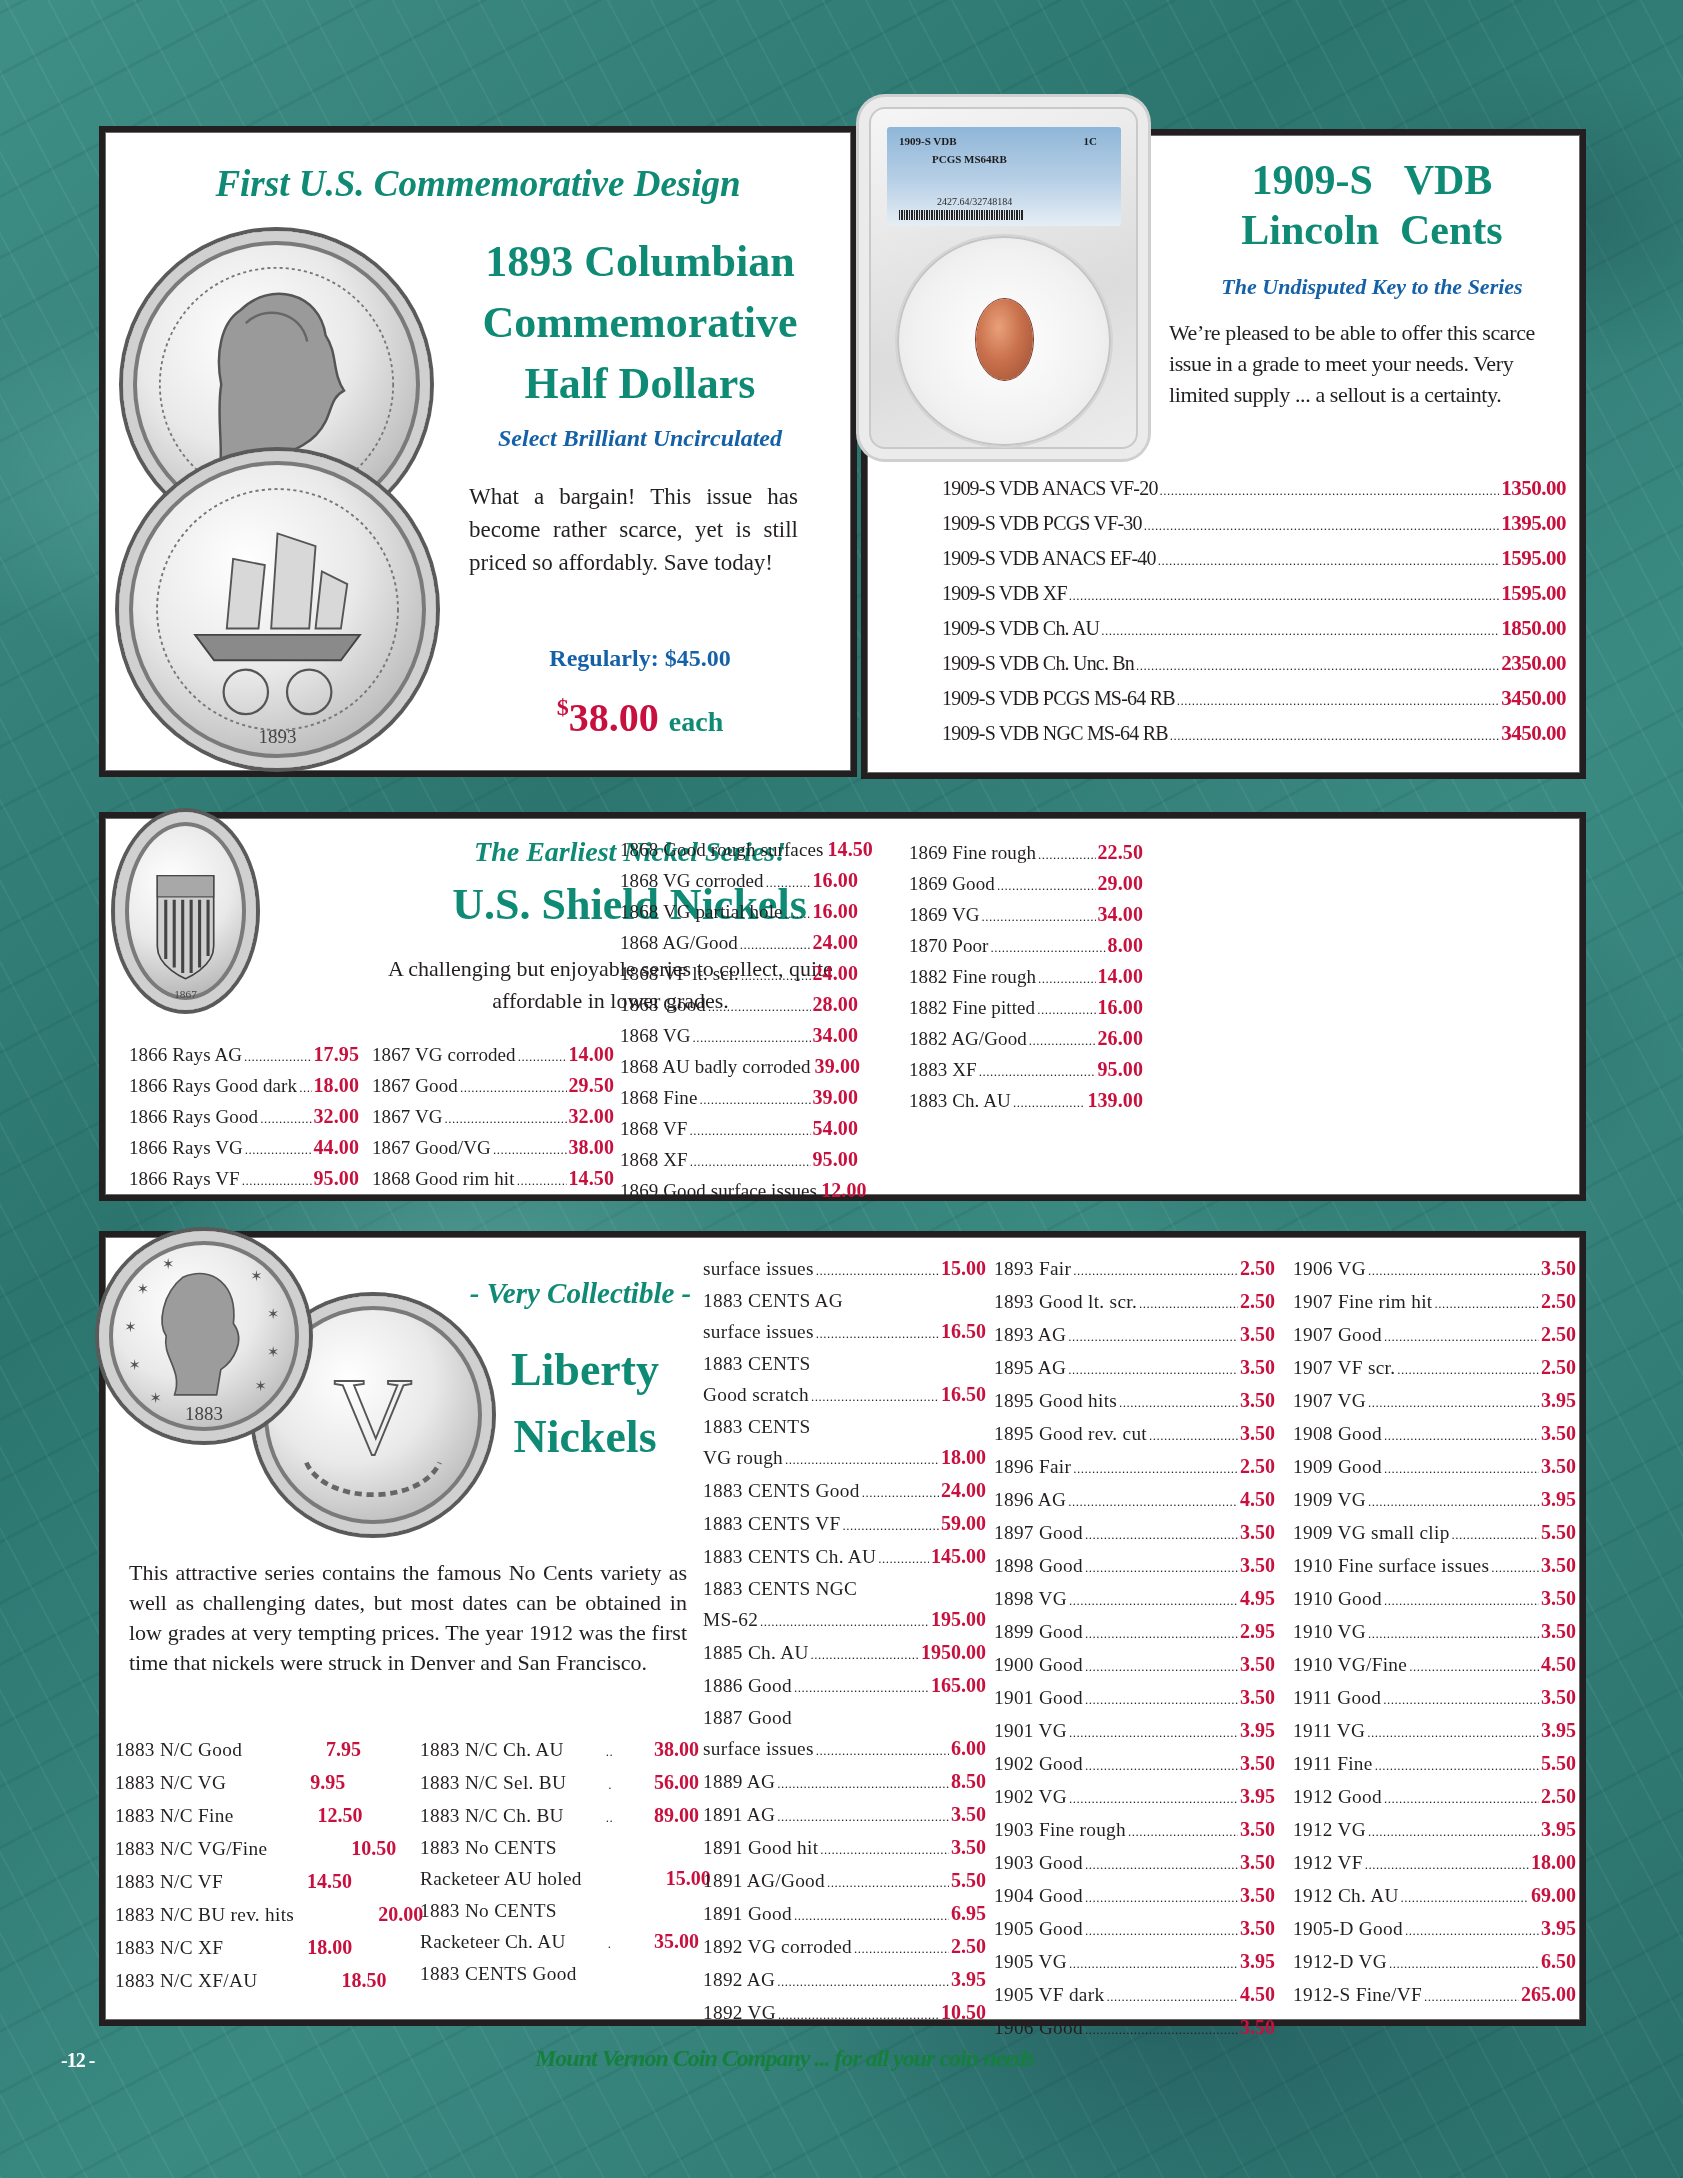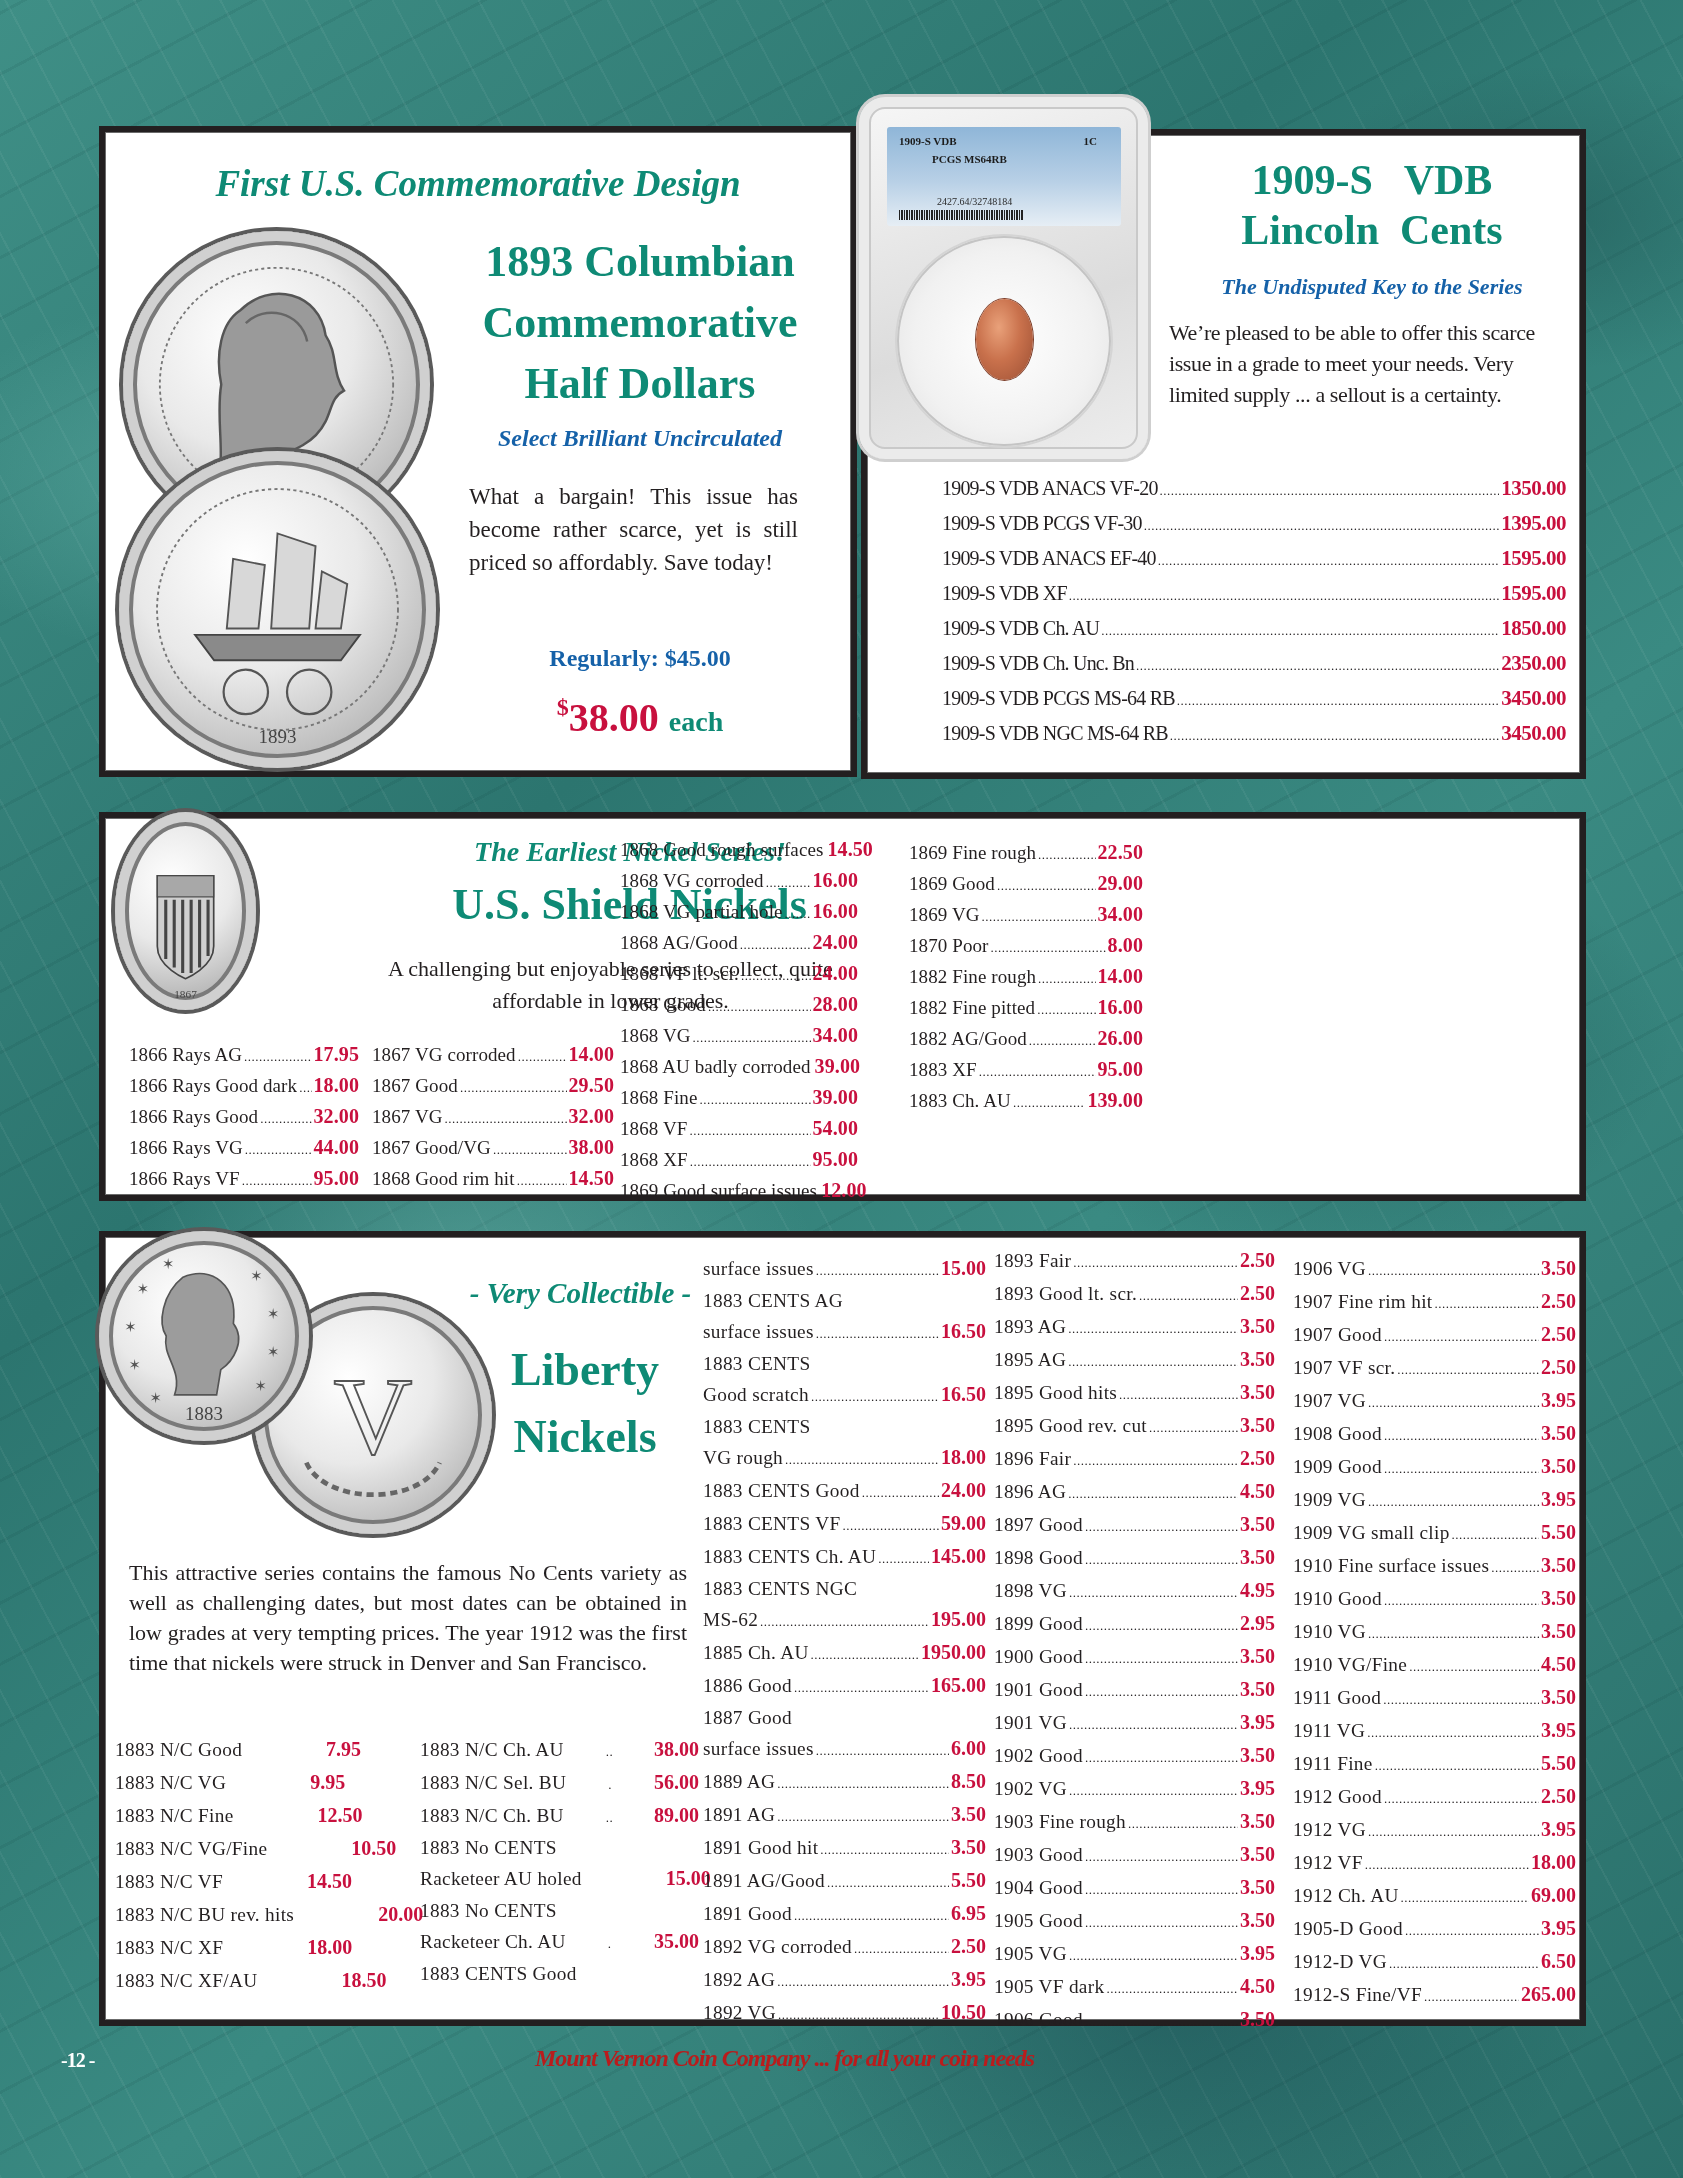--- a/index.html
+++ b/index.html
@@ -111,29 +111,29 @@
   #box-liberty { left: 99px; top: 1231px; width: 1487px; height: 795px; }
   .lib-kicker { position: absolute; left: 317px; width: 317px; top: 40px; text-align: center;
     font: italic bold 29px "Liberation Serif", serif; }
   .lib-title { position: absolute; left: 366px; width: 228px; top: 99px; text-align: center;
     font: bold 46px/67px "Liberation Serif", serif; }
   .lib-desc { position: absolute; left: 24px; width: 558px; top: 321px;
     font: 22px/30px "Liberation Serif", serif; text-align: justify; text-align-last: left; }
   #lib-col1 { left: 10px; top: 497px; width: 192px; }
   #lib-col2 { left: 315px; top: 497px; width: 279px; }
   #lib-col3 { left: 598px; top: 16px; width: 283px; }
-  #lib-col4 { left: 889px; top: 8px; width: 281px; text-align: center; }
+  #lib-col4 { left: 889px; top: 16px; width: 281px; text-align: center; }
   #lib-col5 { left: 1188px; top: 16px; width: 283px; }
   #box-liberty .list .row { font: 19.3px/30px "Liberation Serif", serif; letter-spacing: 0.3px; }
   #box-liberty .list .row .price { font-size: 20px; letter-spacing: 0; }
   #lib-col1 .row, #lib-col2 .row { line-height: 30px; gap: 40px; }
 
   .footer-page { position: absolute; left: 61px; top: 2049px; color: #ffffff;
     font: bold 20px "Liberation Serif", serif; letter-spacing: -1px; }
-  .footer-tag { position: absolute; left: 535px; top: 2045px; color: #b91c1c;
+  .footer-tag { position: absolute; left: 535px; top: 2045px; color: #15803d;
     font: italic bold 24px "Liberation Serif", serif; letter-spacing: -1px; }
 </style>
 </head>
 <body>
 
 <section id="box-columbian" class="box">
   <div class="col-kicker teal">First U.S. Commemorative Design</div>
 
   <div class="coin" style="left:18px; top:99px; width:307px; height:307px;">
     <svg viewBox="0 0 100 100">

